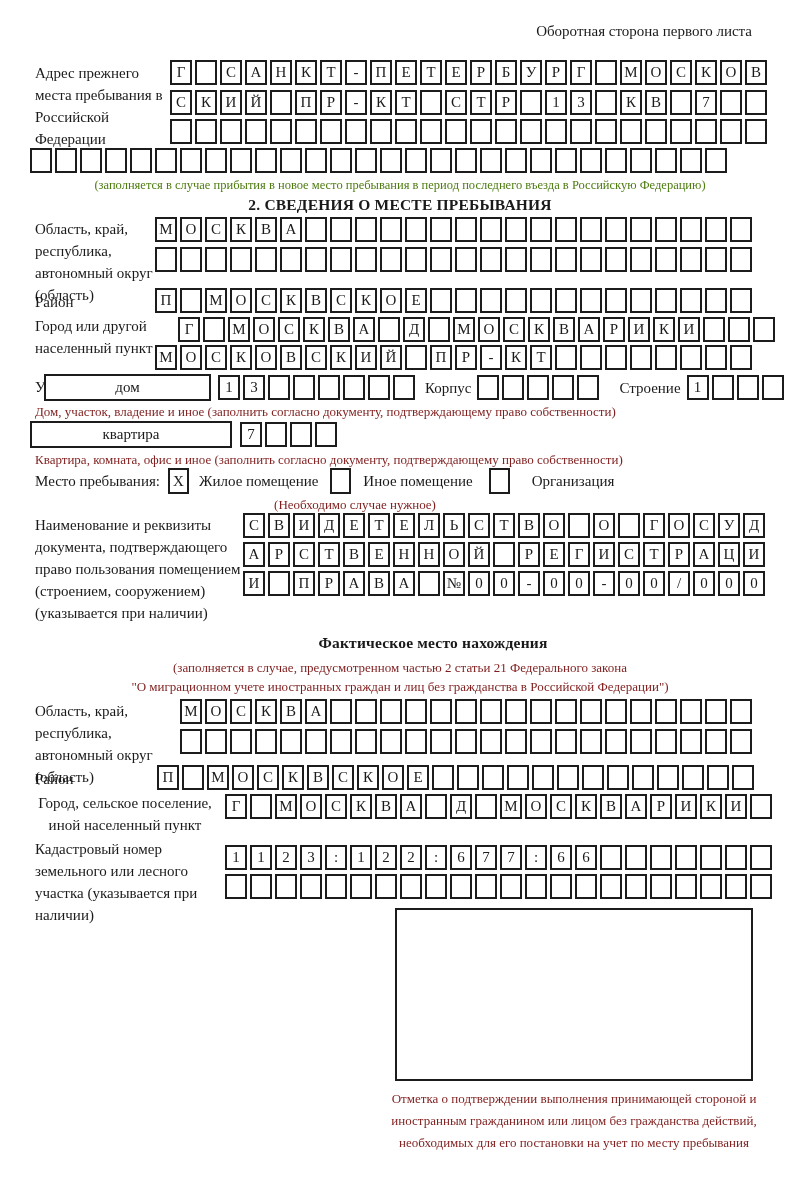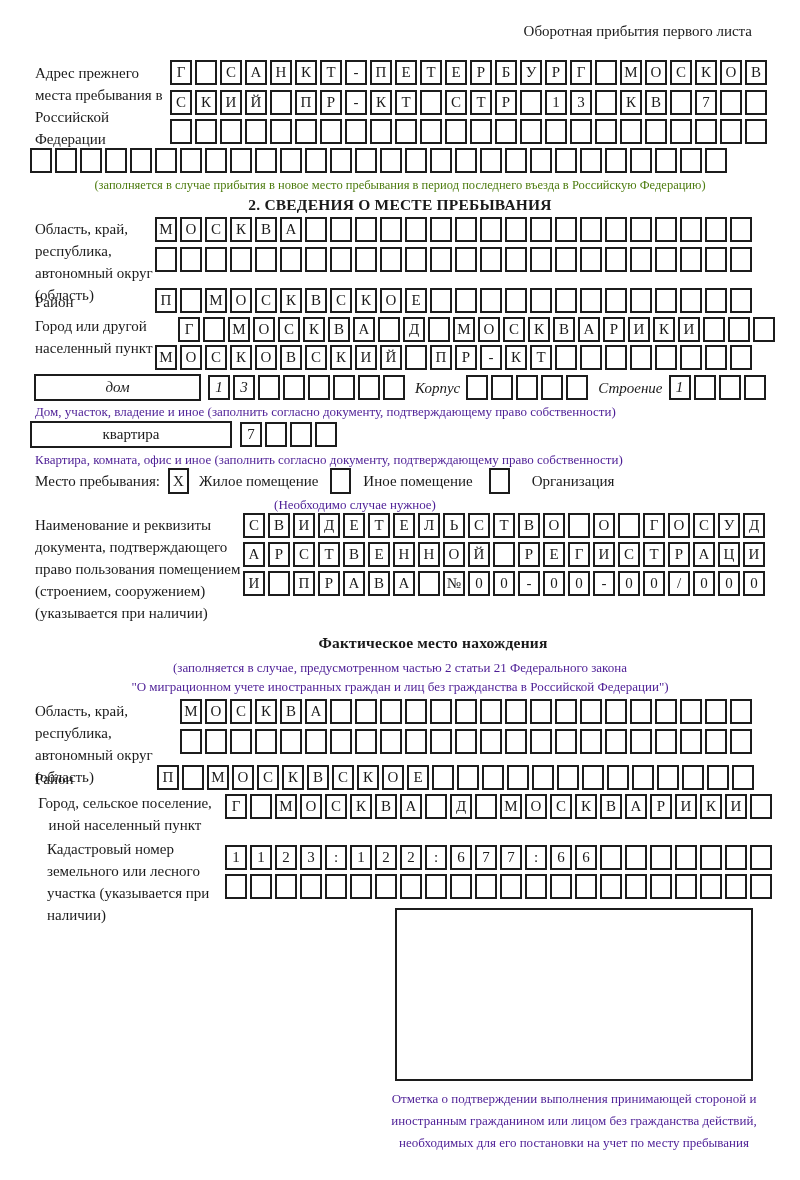--- a/index.html
+++ b/index.html
@@ -7,21 +7,21 @@
     width:800px;height:1180px;
     background:#ffffff;
     font-family:"Liberation Serif","DejaVu Serif",serif;
     color:#1a1a1a;
     position:relative;
     overflow:hidden;
   }
   .abs{position:absolute;}
   .lbl{font-size:15px;line-height:22px;color:#1a1a1a;}
   .cap{font-size:12.5px;color:#4d7c0f;}
-  .cap13{font-size:13px;color:#4c1d95;}
+  .cap13{font-size:13px;color:#7f1d1d;}
   .title{font-weight:bold;font-size:15.5px;letter-spacing:.2px;}
   .center{text-align:center;width:800px;left:0;}
   .cellrow{display:flex;gap:3px;}
   .cell{
     box-sizing:border-box;
     width:22px;height:25px;
     border:2px solid #1c1c1c;
     display:flex;align-items:center;justify-content:center;
     font-size:15px;line-height:1;background:#fff;
     flex:0 0 auto;
@@ -35,21 +35,21 @@
   .flexrow{display:flex;align-items:center;}
   .checkbox{width:21px;height:26px;}
   .stampbox{
     box-sizing:border-box;
     border:2px solid #1c1c1c;background:#fff;
   }
 </style>
 </head>
 <body>
 
-<div class="abs lbl" style="top:20px;right:48px;">Оборотная прибытия первого листа</div>
+<div class="abs lbl" style="top:20px;right:48px;">Оборотная сторона первого листа</div>
 
 <div class="abs lbl" style="top:62px;left:35px;width:138px;">Адрес прежнего места пребывания в Российской Федерации</div>
 <div class="abs cellrow" style="top:60px;left:170px;">
     <span class="cell">Г</span>
     <span class="cell"></span>
     <span class="cell">С</span>
     <span class="cell">А</span>
     <span class="cell">Н</span>
     <span class="cell">К</span>
     <span class="cell">Т</span>
@@ -288,41 +288,41 @@
     <span class="cell"></span>
     <span class="cell"></span>
     <span class="cell"></span>
     <span class="cell"></span>
     <span class="cell"></span>
     <span class="cell"></span>
     <span class="cell"></span>
     <span class="cell"></span>
   </div>
 
-<div class="abs flexrow" style="top:374px;left:34px;font-style:italic;">
+<div class="abs flexrow" style="top:374px;left:44px;">
   <div class="bigbox" style="width:167px;">дом</div>
   <div class="cellrow" style="margin-left:7px;">
       <span class="cell">1</span>
       <span class="cell">3</span>
       <span class="cell"></span>
       <span class="cell"></span>
       <span class="cell"></span>
       <span class="cell"></span>
       <span class="cell"></span>
       <span class="cell"></span>
     </div>
   <div class="lbl" style="margin-left:10px;">Корпус</div>
   <div class="cellrow" style="margin-left:6px;">
       <span class="cell"></span>
       <span class="cell"></span>
       <span class="cell"></span>
       <span class="cell"></span>
       <span class="cell"></span>
     </div>
-  <div class="lbl" style="margin-left:10px;">Строение</div>
+  <div class="lbl" style="margin-left:20px;">Строение</div>
   <div class="cellrow" style="margin-left:6px;">
       <span class="cell">1</span>
       <span class="cell"></span>
       <span class="cell"></span>
       <span class="cell"></span>
     </div>
 </div>
 <div class="abs cap13" style="top:404px;left:35px;">Дом, участок, владение и иное (заполнить согласно документу, подтверждающему право собственности)</div>
 
 <div class="abs flexrow" style="top:421px;left:30px;">
@@ -527,21 +527,21 @@
     <span class="cell">К</span>
     <span class="cell">В</span>
     <span class="cell">А</span>
     <span class="cell">Р</span>
     <span class="cell">И</span>
     <span class="cell">К</span>
     <span class="cell">И</span>
     <span class="cell"></span>
   </div>
 
-<div class="abs lbl" style="top:838px;left:35px;width:175px;margin-left:12px;">Кадастровый номер земельного или лесного участка (указывается при наличии)</div>
+<div class="abs lbl" style="top:838px;left:35px;width:175px;">Кадастровый номер земельного или лесного участка (указывается при наличии)</div>
 <div class="abs cellrow" style="top:845px;left:225px;">
     <span class="cell">1</span>
     <span class="cell">1</span>
     <span class="cell">2</span>
     <span class="cell">3</span>
     <span class="cell">:</span>
     <span class="cell">1</span>
     <span class="cell">2</span>
     <span class="cell">2</span>
     <span class="cell">:</span>

